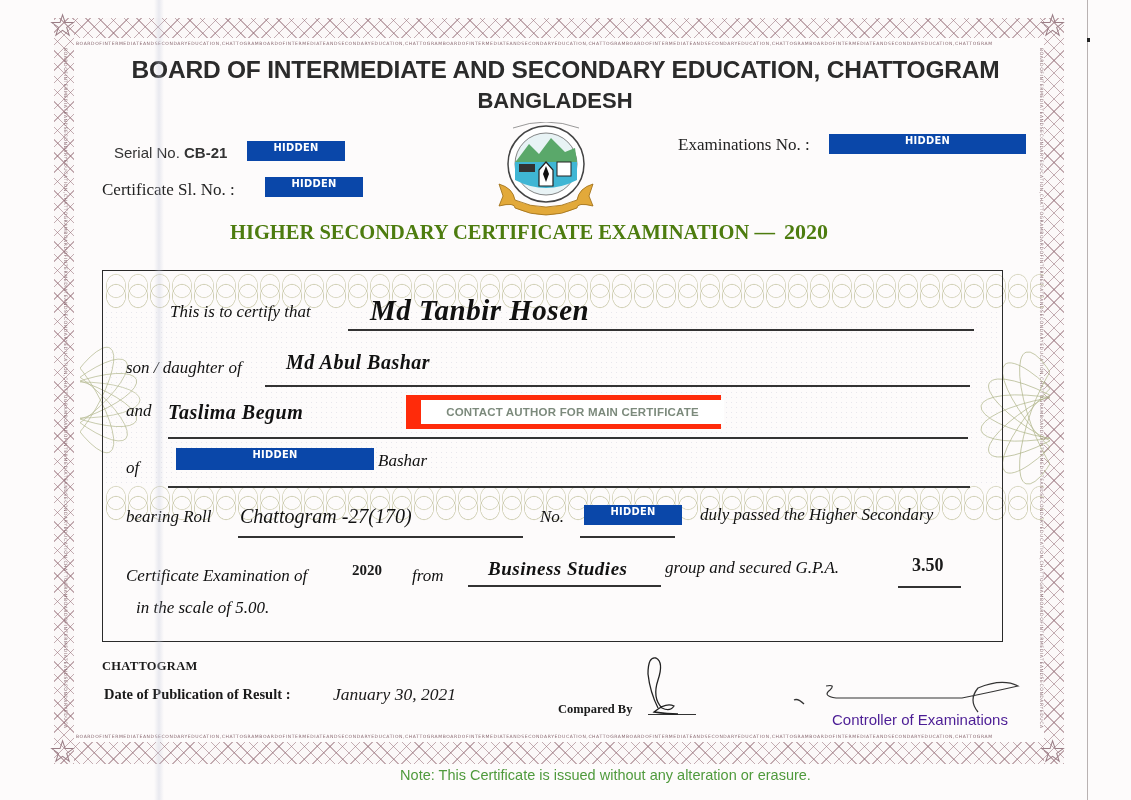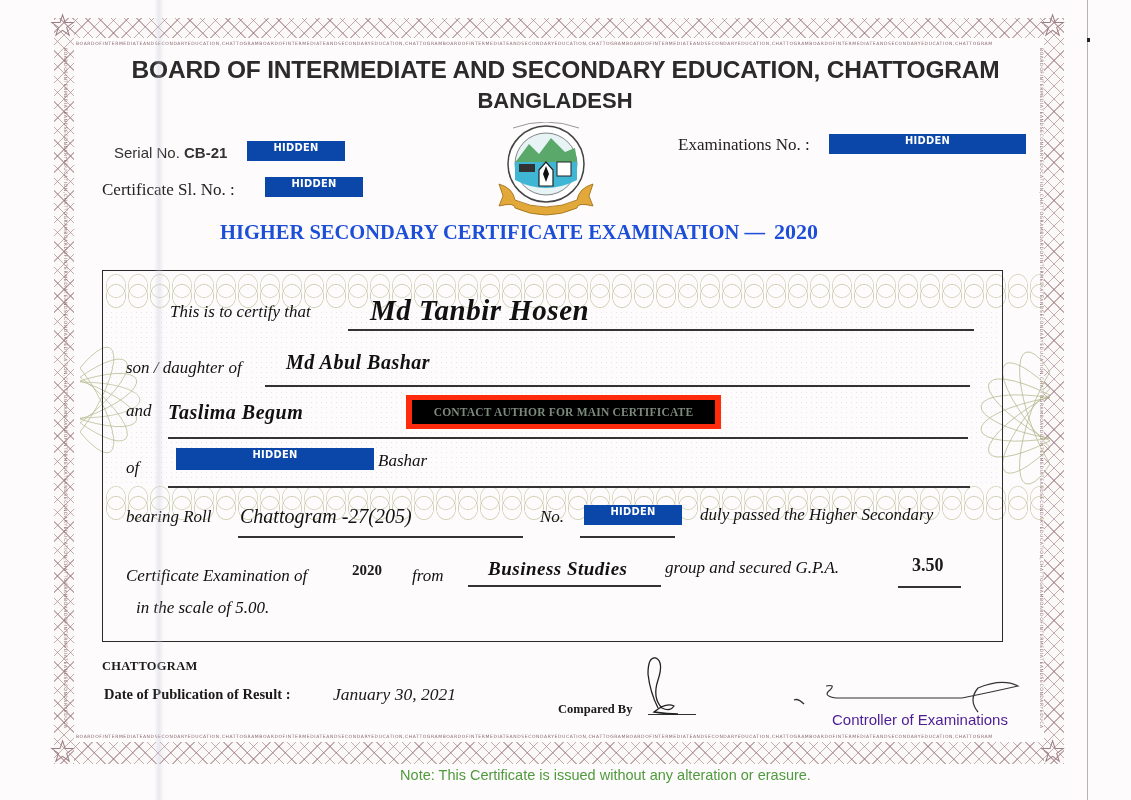--- a/index.html
+++ b/index.html
@@ -52,21 +52,21 @@
   .serial-label b { font-weight:bold; }
   .cert-sl-label { position:absolute; left:102px; top:180px; font-size:17px; color:#222; }
   .reg-label { position:absolute; left:678px; top:135px; font-size:17px; color:#222; }
   .redact {
     position:absolute; background:#0a47a9; color:#fff; text-align:center;
     font-family:"DejaVu Sans Condensed","DejaVu Sans", sans-serif; font-weight:bold; font-size:11px; line-height:13px;
     letter-spacing:0.3px;
   }
   .logo { position:absolute; left:493px; top:122px; width:106px; height:96px; }
   .exam-title {
-    position:absolute; left:220px; top:219px; font-weight:bold; font-size:20.5px; color:#1d4ed8; white-space:nowrap;
+    position:absolute; left:230px; top:219px; font-weight:bold; font-size:20.5px; color:#4d7c0f; white-space:nowrap;
   }
   .exam-title .yr { font-size:22px; margin-left:4px; }
 
   
   .frame { position:absolute; left:102px; top:270px; width:899px; height:370px; border:1.5px solid #2a2a2a; }
   .pattern-strip {
     position:absolute; left:104px; width:940px; height:38px;
     background-image:
       radial-gradient(ellipse 10px 12px at 12px 24px, transparent 9px, rgba(170,170,120,0.55) 9.5px, transparent 10.5px),
       radial-gradient(ellipse 10px 12px at 12px 14px, transparent 9px, rgba(170,170,120,0.45) 9.5px, transparent 10.5px);
@@ -81,22 +81,22 @@
   }
   .rosette { position:absolute; }
   .lbl { position:absolute; font-family:"Liberation Serif", serif; font-style:italic; font-size:17px; color:#111; white-space:nowrap; }
   .val-script { position:absolute; font-family:"Liberation Serif", serif; font-style:italic; font-weight:bold; color:#111; white-space:nowrap; letter-spacing:0.5px; }
   .rule { position:absolute; height:1.5px; background:#333; }
 
   .banner {
     position:absolute; left:406px; top:395px; width:315px; height:34px; background:#ff2b0a; box-sizing:border-box; padding:5px 6px;
   }
   .banner-inner {
-    width:100%; height:100%; background:#000000; color:#7c8a7c; text-align:center;
-    font-family:Liberation Serif, serif; font-weight:bold; font-size:11.5px; line-height:24px; letter-spacing:0.2px;
+    width:100%; height:100%; background:#ffffff; color:#7c8a7c; text-align:center;
+    font-family:Liberation Sans, sans-serif; font-weight:bold; font-size:11.5px; line-height:24px; letter-spacing:0.2px;margin-left:9px;
   }
 
   .place { position:absolute; left:102px; top:659px; font-weight:bold; font-size:12.5px; color:#1a1a1a; letter-spacing:0.3px; }
   .pub-label { position:absolute; left:104px; top:686px; font-weight:bold; font-size:14.5px; color:#1a1a1a; }
   .pub-date { position:absolute; left:333px; top:684px; font-style:italic; font-size:17.5px; color:#1a1a1a; }
   .compared { position:absolute; left:558px; top:702px; font-weight:bold; font-size:12.5px; color:#1a1a1a; }
   .compared-line { position:absolute; left:648px; top:714px; width:48px; height:1px; background:#333; }
   .controller { position:absolute; left:832px; top:711px; font-family:"Liberation Sans", sans-serif; font-size:15px; color:#4c1d95; }
   .note {
     position:absolute; left:0; width:1115px; top:767px; text-align:center;
@@ -198,21 +198,21 @@
   <div class="banner-inner">CONTACT AUTHOR FOR MAIN CERTIFICATE</div>
 </div>
 <div class="rule" style="left:168px;top:437px;width:800px;"></div>
 
 <div class="lbl" style="left:126px;top:458px;">of</div>
 <div class="redact" style="left:176px;top:448px;width:198px;height:22px;">HIDDEN</div>
 <div class="lbl" style="left:378px;top:451px;">Bashar</div>
 <div class="rule" style="left:168px;top:486px;width:802px;"></div>
 
 <div class="lbl" style="left:126px;top:507px;">bearing Roll</div>
-<div class="lbl" style="left:240px;top:505px;font-size:20px;">Chattogram -27(205)</div>
+<div class="lbl" style="left:240px;top:505px;font-size:20px;">Chattogram -27(170)</div>
 <div class="rule" style="left:238px;top:536px;width:285px;"></div>
 <div class="lbl" style="left:540px;top:507px;">No.</div>
 <div class="redact" style="left:584px;top:505px;width:98px;height:20px;">HIDDEN</div>
 <div class="rule" style="left:580px;top:536px;width:95px;"></div>
 <div class="lbl" style="left:700px;top:505px;">duly passed the Higher Secondary</div>
 
 <div class="lbl" style="left:126px;top:566px;">Certificate Examination of</div>
 <div style="position:absolute;left:352px;top:562px;font-weight:bold;font-size:15px;">2020</div>
 <div class="lbl" style="left:412px;top:566px;">from</div>
 <div class="val-script" style="left:488px;top:558px;font-size:19px;">Business Studies</div>

